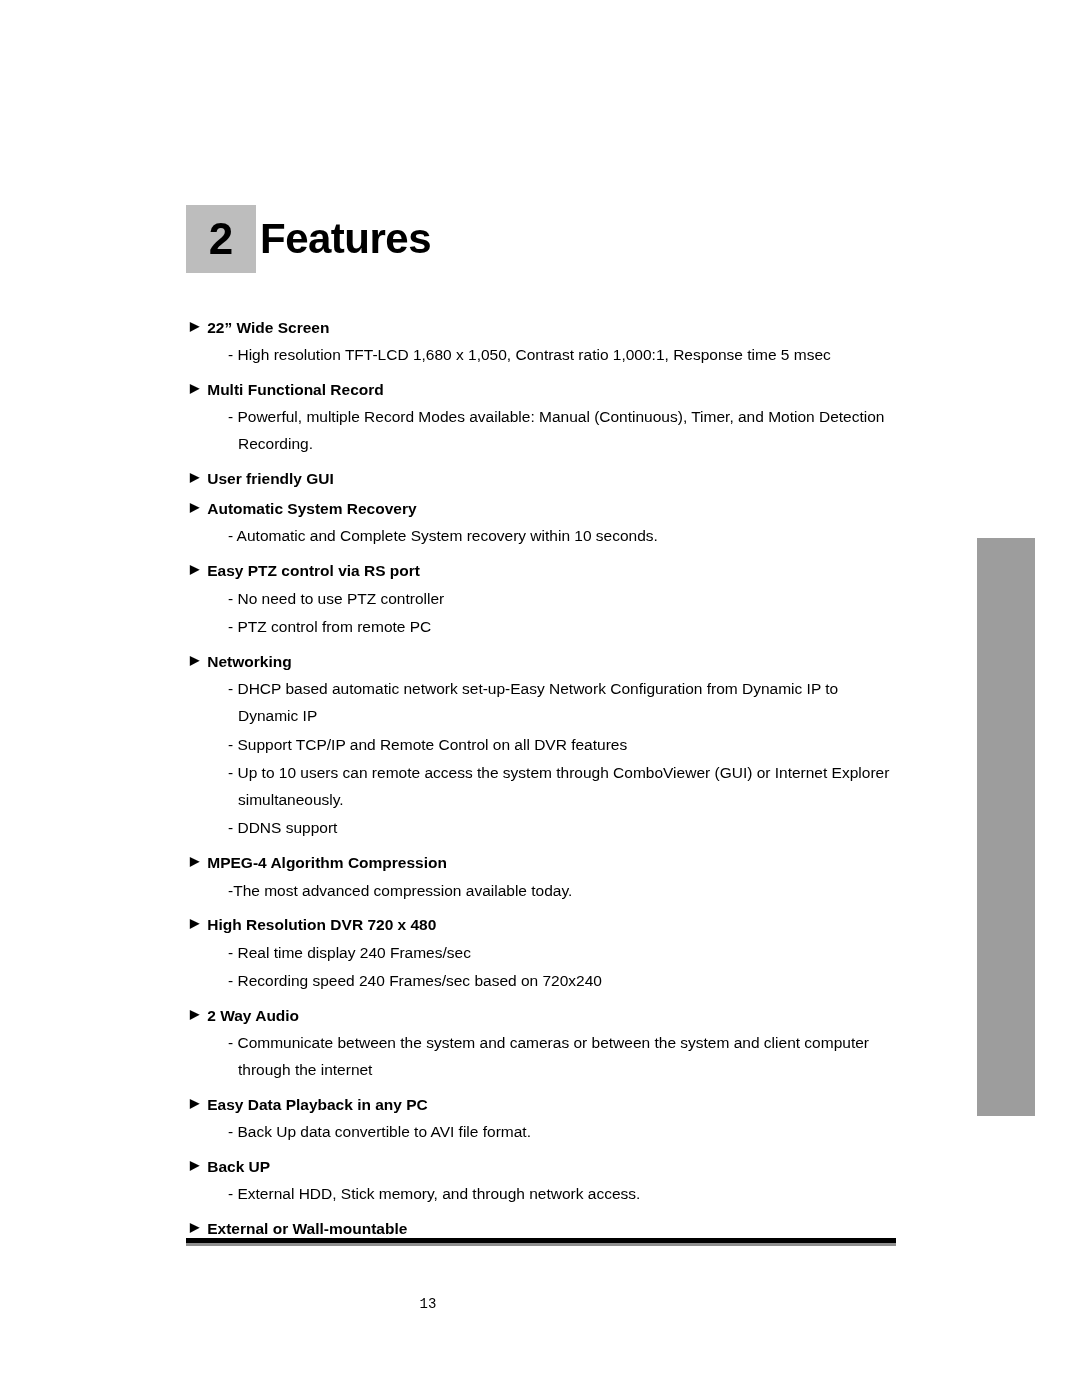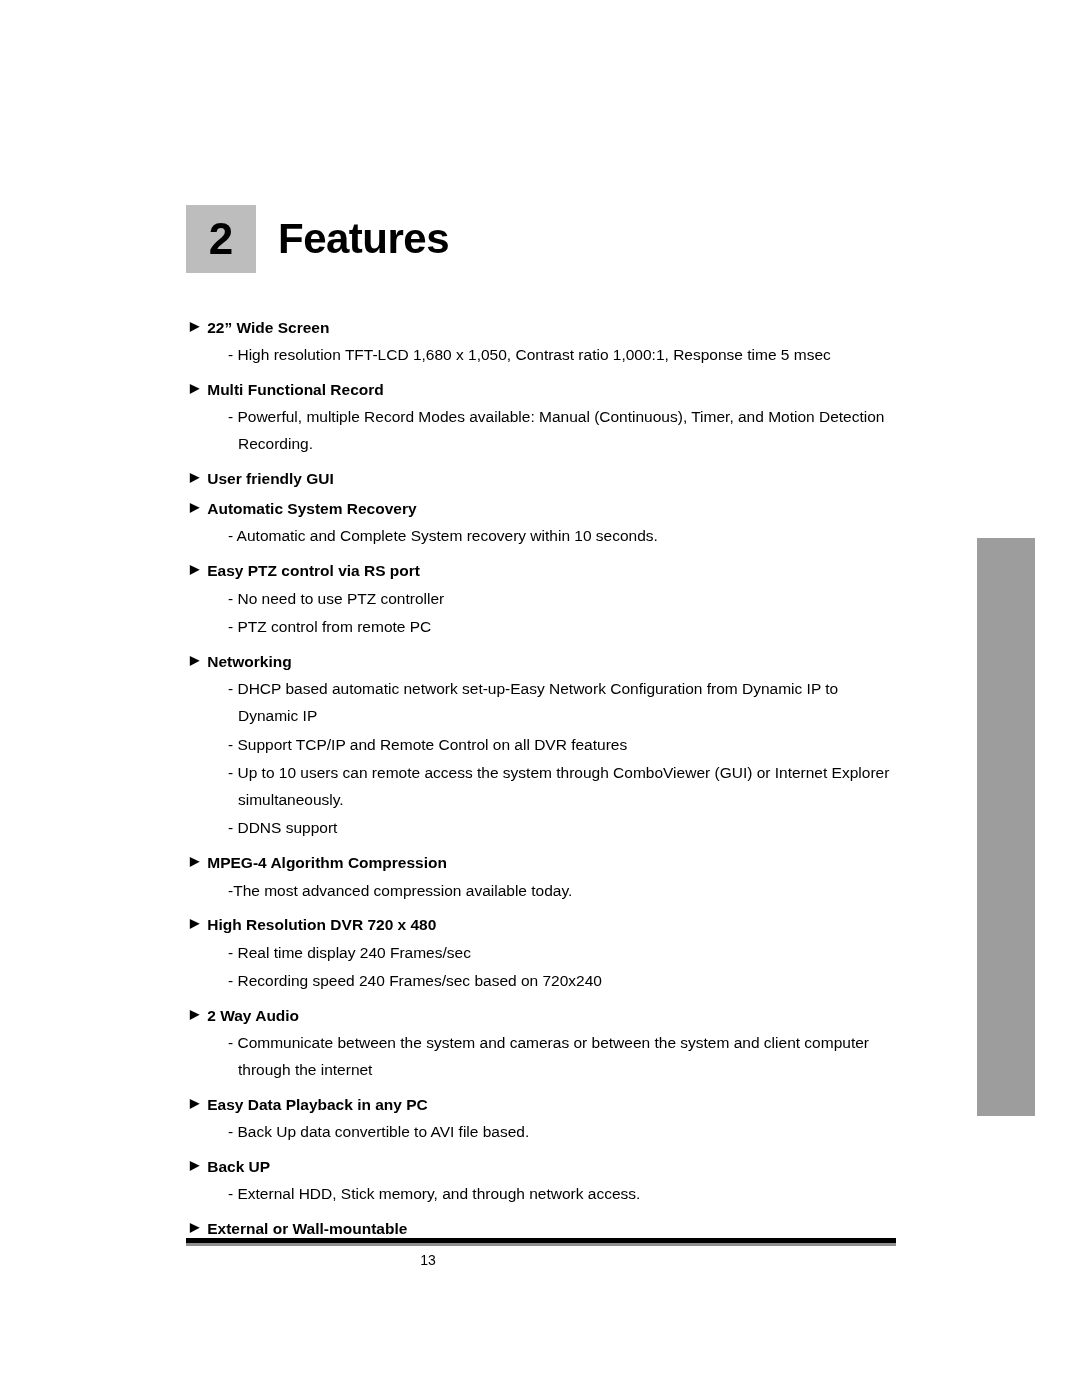--- a/index.html
+++ b/index.html
@@ -46,21 +46,21 @@
   }
   .chapter-num {
     font-size: 44px;
     font-weight: bold;
     color: #000;
     line-height: 1;
   }
   .chapter-title {
     font-size: 42px;
     font-weight: bold;
-    margin-left: 22px;
+    margin-left: 4px;
     display: flex;
     align-items: center;
     letter-spacing: -0.5px;
   }
 
   
   .content {
     position: absolute;
     left: 190px;
     top: 307px;
@@ -110,24 +110,25 @@
     position: absolute;
     left: 0;
     top: 5px;
     width: 710px;
     height: 3px;
     background: #8f8f8f;
   }
   .page-number {
     position: absolute;
     left: 0;
-    top: 1252px;
+    top: 1296px;
     width: 856px;
     text-align: center;
     font-size: 14px;
+    font-family: Liberation Mono, monospace;
   }
 </style>
 </head>
 <body>
 
 <div class="page">
 
   <div class="side-bar"></div>
 
   <div class="chapter-head">
@@ -220,21 +221,21 @@
         <div class="feat-lines">
           <p class="feat-line">- Communicate between the system and cameras or between the system and client computer through the internet</p>
         </div>
       </div>
       <div class="feature-block">
         <div class="feat-head">
           <span class="bullet">▶</span>
           <span>Easy Data Playback in any PC</span>
         </div>
         <div class="feat-lines">
-          <p class="feat-line">- Back Up data convertible to AVI file based.</p>
+          <p class="feat-line">- Back Up data convertible to AVI file format.</p>
         </div>
       </div>
       <div class="feature-block">
         <div class="feat-head">
           <span class="bullet">▶</span>
           <span>Back UP</span>
         </div>
         <div class="feat-lines">
           <p class="feat-line">- External HDD, Stick memory, and through network access.</p>
         </div>

